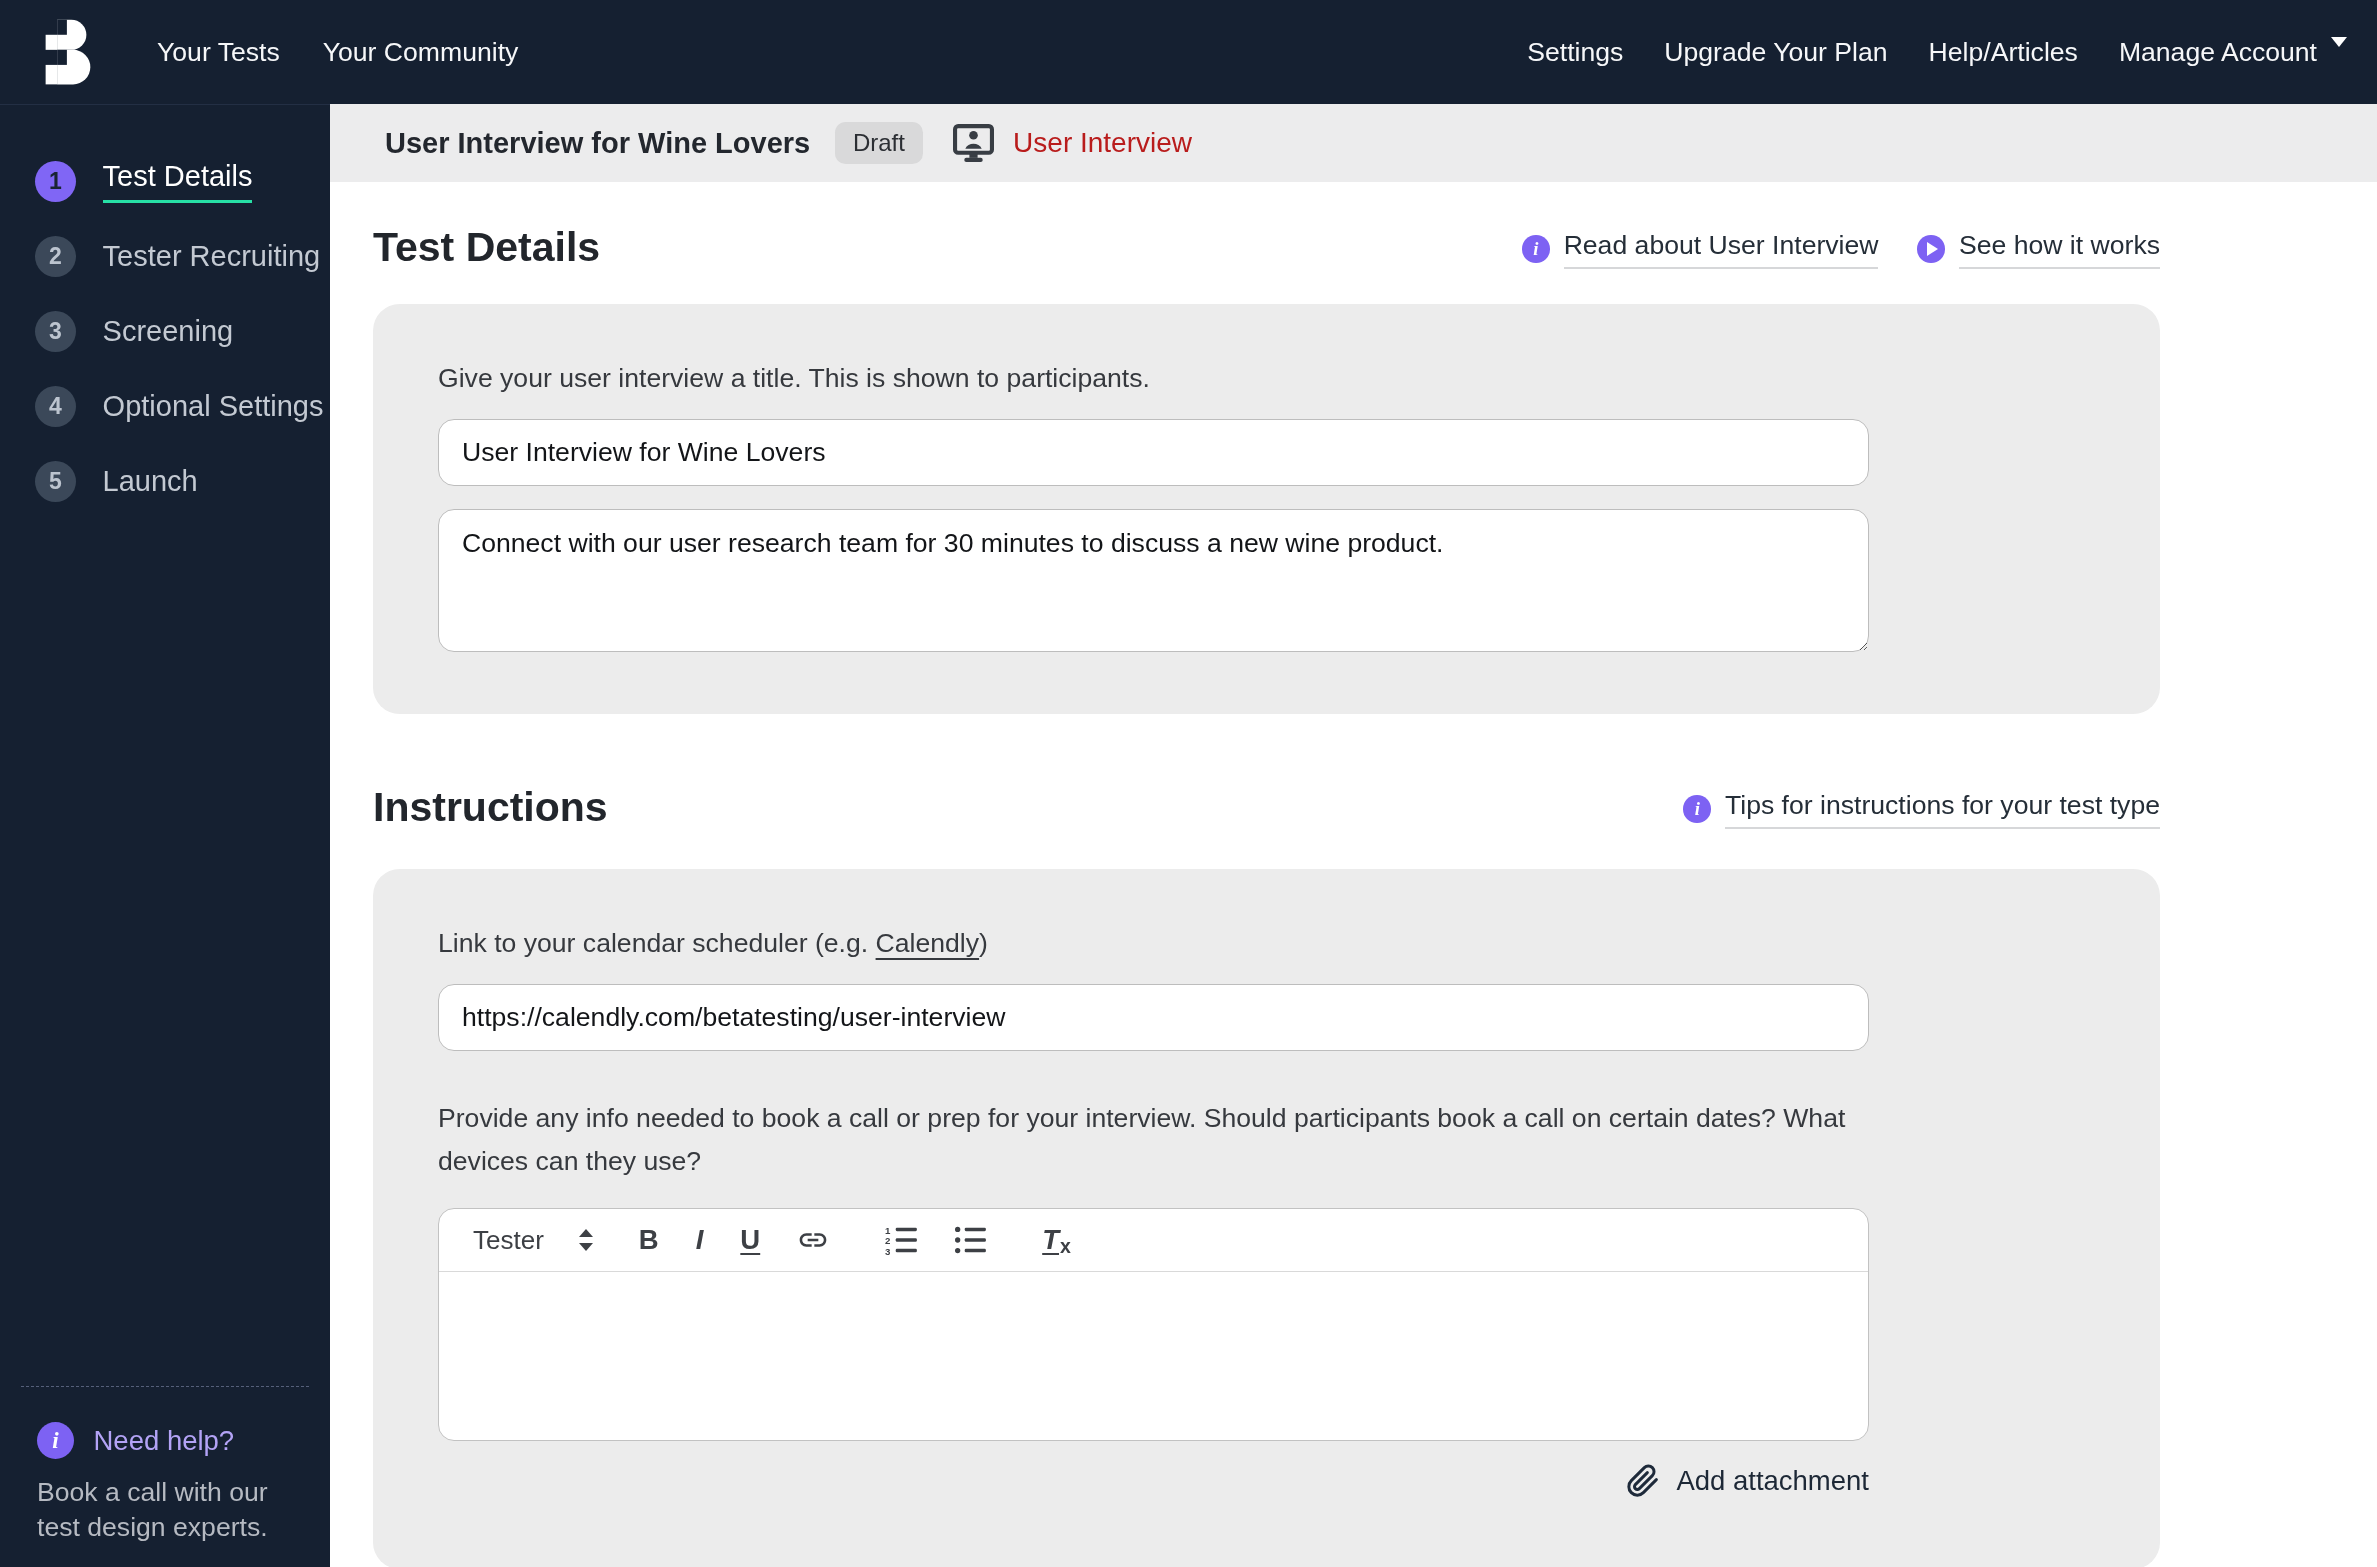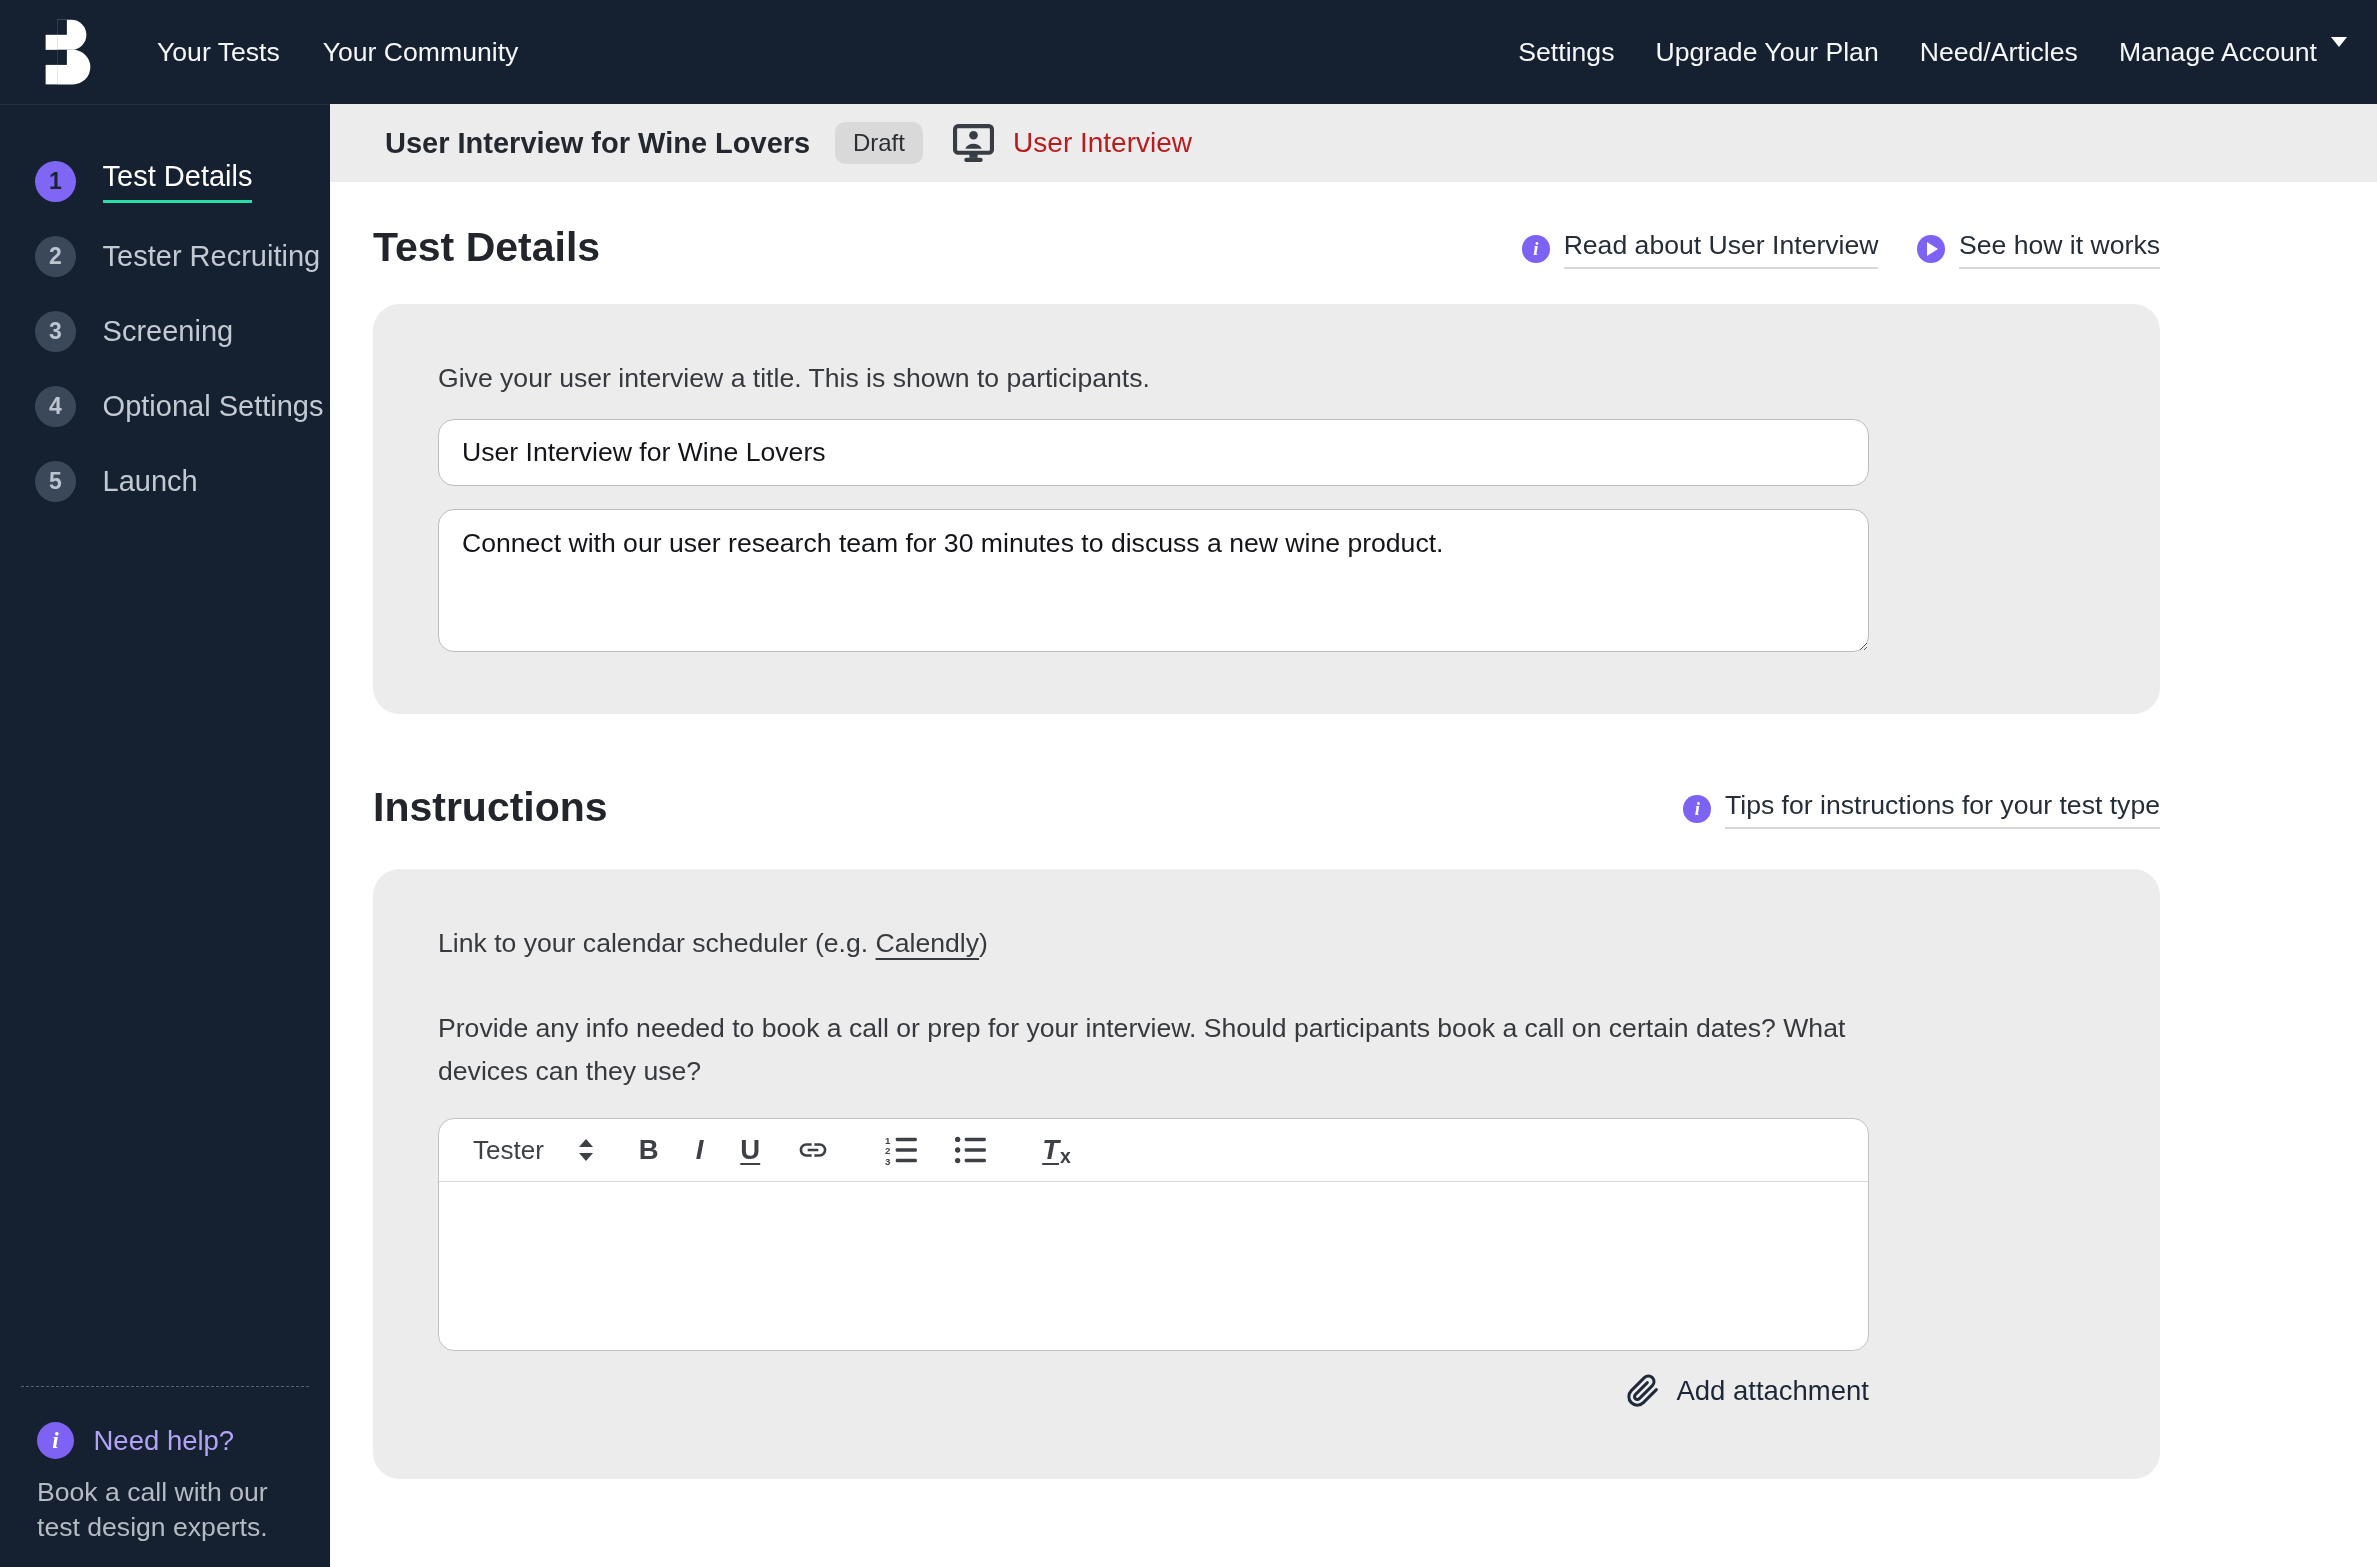--- a/index.html
+++ b/index.html
@@ -98,21 +98,21 @@
         <rect x="12" y="51" width="13" height="22" fill="#ffffff"></rect>
       </svg>
     </div>
     <nav class="nav-left">
       <a class="nav-link">Your Tests</a>
       <a class="nav-link">Your Community</a>
     </nav>
     <nav class="nav-right">
       <a class="nav-link">Settings</a>
       <a class="nav-link">Upgrade Your Plan</a>
-      <a class="nav-link">Need/Articles</a>
+      <a class="nav-link">Help/Articles</a>
       <a class="nav-link manage">
         <span>Manage Account</span>
         <span class="caret"></span>
       </a>
     </nav>
   </header>
 
   <aside class="sidebar">
     <ol class="steps">
       <li class="step active">
@@ -195,20 +195,21 @@
             <span class="ic-circle">
                 <span class="ic-info">i</span>
               </span>
             <span class="link-text">Tips for instructions for your test type</span>
           </div>
         </div>
       </div>
 
       <div class="card card2">
         <div class="field-label"><span>Link to your calendar scheduler (e.g. </span><span class="inline-link">Calendly</span><span>)</span></div>
+        <input class="text-input" type="text" value="https://calendly.com/betatesting/user-interview" style="">
 
         <div class="field-label label-gap long-label">Provide any info needed to book a call or prep for your interview. Should participants book a call on certain dates? What devices can they use?</div>
 
         <div class="editor">
           <div class="toolbar">
             <span class="tb-normal">Tester</span>
             <span class="tb-arrows">
                 <span class="tri-up"></span>
                 <span class="tri-down"></span>
               </span>

